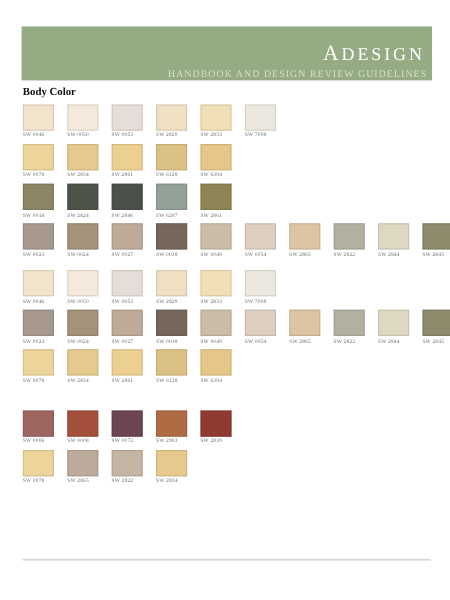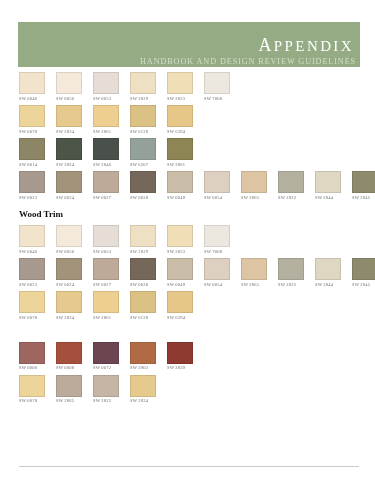--- a/index.html
+++ b/index.html
@@ -140,29 +140,30 @@
     background: #c9c9c9;
   }
 </style>
 </head>
 <body>
 
 <div class="page">
 
   <div class="header-band">
     <div class="header-title">
-      <span class="cap">A</span><span>PPENDIX</span>
+      <span class="cap">A</span><span>DESIGN</span>
     </div>
     <div class="header-sub">HANDBOOK AND DESIGN REVIEW GUIDELINES</div>
   </div>
 
   <div class="content">
     <div id="sections-root">
         <div>
           <div>
+            <div class="group-heading">Body Color</div>
             <div class="swatch-row">
               <div class="swatch-cell">
                 <div class="swatch-chip" style="background: rgb(242, 227, 205);"></div>
                 <div class="swatch-label">SW 0046</div>
               </div>
               <div class="swatch-cell">
                 <div class="swatch-chip" style="background: rgb(244, 233, 218);"></div>
                 <div class="swatch-label">SW 0050</div>
               </div>
               <div class="swatch-cell">
@@ -264,21 +265,20 @@
                 <div class="swatch-label">SW 2844</div>
               </div>
               <div class="swatch-cell">
                 <div class="swatch-chip" style="background: rgb(142, 138, 108);"></div>
                 <div class="swatch-label">SW 2845</div>
               </div>
             </div>
             <div class="spacer-sm"></div>
           </div>
           <div>
-            <div class="group-heading">Wood Trim</div>
             <div class="swatch-row">
               <div class="swatch-cell">
                 <div class="swatch-chip" style="background: rgb(242, 227, 205);"></div>
                 <div class="swatch-label">SW 0046</div>
               </div>
               <div class="swatch-cell">
                 <div class="swatch-chip" style="background: rgb(244, 233, 218);"></div>
                 <div class="swatch-label">SW 0050</div>
               </div>
               <div class="swatch-cell">

